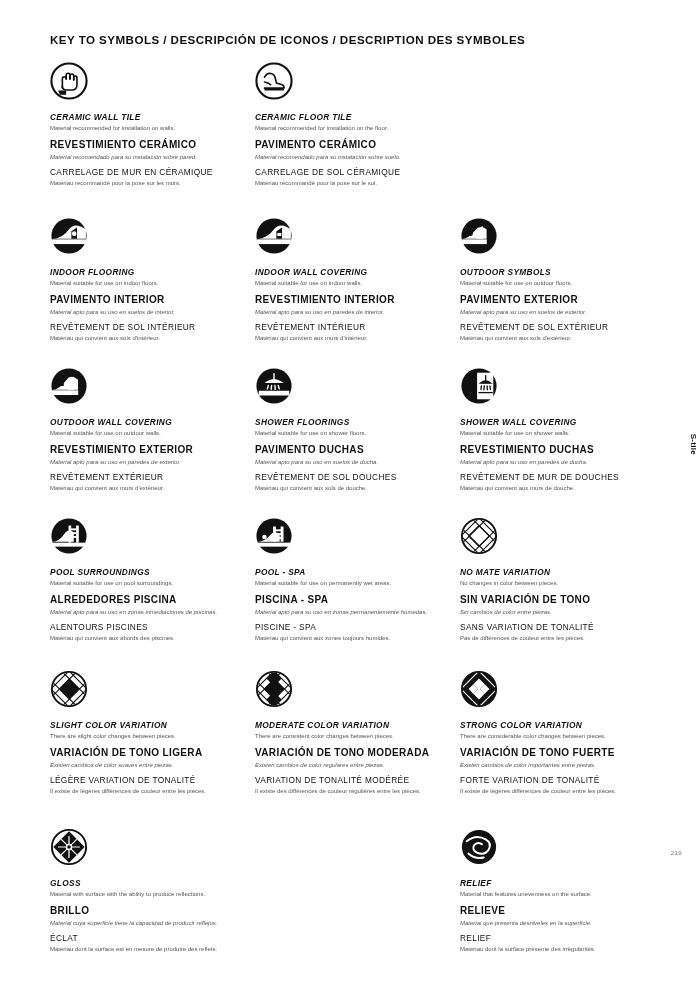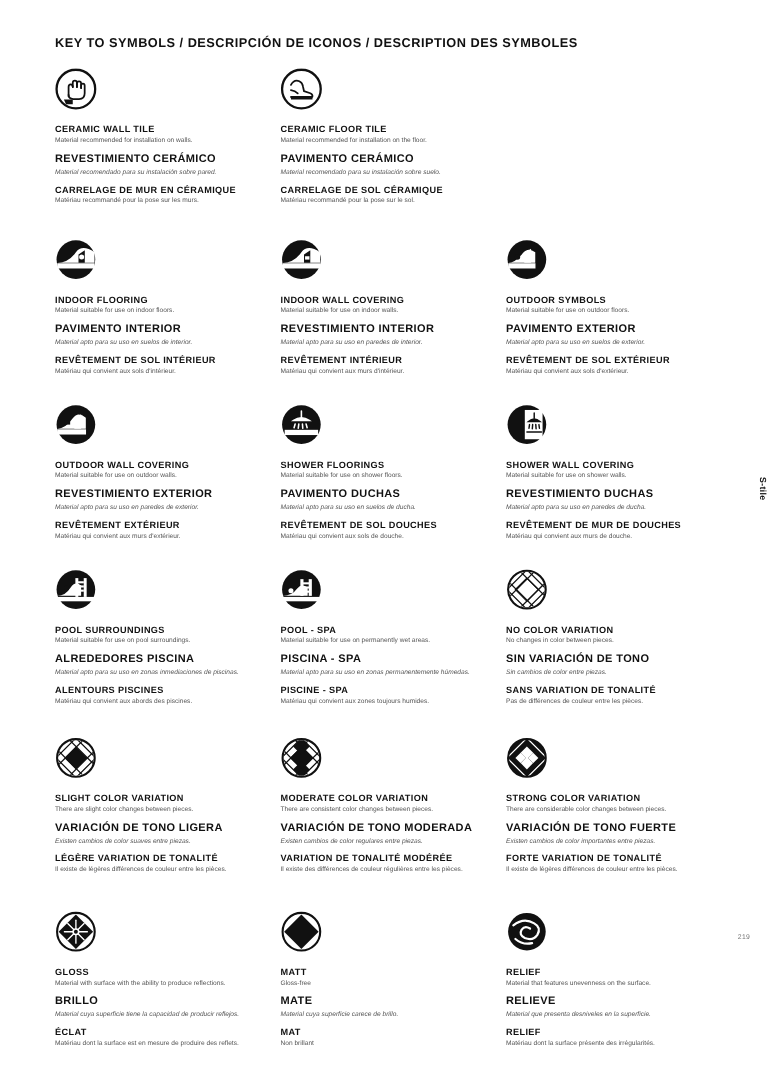--- a/index.html
+++ b/index.html
@@ -39,25 +39,25 @@
   .cell.empty { visibility:hidden; }
 
   .sym {
     width:38px; height:38px;
     border-radius:50%;
     position:relative;
     margin-bottom:12px;
   }
   .sym svg { display:block; width:38px; height:38px; }
 
-  .t-en   { font-size:8.3px; font-weight:bold; letter-spacing:0.35px; color:#111; line-height:1.25; margin-top:1px; }
+  .t-en   { font-size:8.3px; font-weight:bold; letter-spacing:0.35px; color:#111; line-height:1.25; margin-top:1px;font-style:italic; }
   .d-en   { font-size:6.0px; color:#555; line-height:1.3; margin-top:2.5px; margin-bottom:6px; }
   .t-es   { font-size:10px; font-weight:bold; letter-spacing:0.35px; color:#111; line-height:1.25; }
   .d-es   { font-size:6.0px; color:#555; font-style:italic; line-height:1.3; margin-top:2.5px; margin-bottom:6px; }
-  .t-fr   { font-size:8.3px; font-weight:bold; letter-spacing:0.35px; color:#111; line-height:1.25; }
+  .t-fr   { font-size:8.3px; font-weight:normal; letter-spacing:0.35px; color:#111; line-height:1.25; }
   .d-fr   { font-size:6.0px; color:#555; line-height:1.3; margin-top:2.5px; }
 
   .side-tab {
     position:absolute;
     right:2px; top:455px;
     font-size:8px;
     font-weight:bold;
     color:#111;
     letter-spacing:0.3px;
     transform:rotate(90deg);
@@ -303,21 +303,21 @@
             <g clip-path="url(#cvClip0)" stroke="#111" stroke-width="1.2" fill="none">
               <path d="M20 1 L39 20 L20 39 L1 20 Z"></path>
               <path d="M20 9 L31 20 L20 31 L9 20 Z"></path>
               <path d="M8 -3 L42 31"></path>
                 <path d="M-2 8 L31 41"></path>
               <path d="M8 43 L42 9"></path>
                 <path d="M-2 32 L31 -1"></path>
             </g>
           </svg>
         </div>
-        <div class="t-en">NO COLOR VARIATION</div>
+        <div class="t-en">NO MATE VARIATION</div>
         <div class="d-en">No changes in color between pieces.</div>
         <div class="t-es">SIN VARIACIÓN DE TONO</div>
         <div class="d-es">Sin cambios de color entre piezas.</div>
         <div class="t-fr">SANS VARIATION DE TONALITÉ</div>
         <div class="d-fr">Pas de différences de couleur entre les pièces.</div>
       </div>
     </div>
 
     <div class="row row-5">
       <div class="cell">
@@ -421,34 +421,20 @@
           </svg>
         </div>
         <div class="t-en">GLOSS</div>
         <div class="d-en">Material with surface with the ability to produce reflections.</div>
         <div class="t-es">BRILLO</div>
         <div class="d-es">Material cuya superficie tiene la capacidad de producir reflejos.</div>
         <div class="t-fr">ÉCLAT</div>
         <div class="d-fr">Matériau dont la surface est en mesure de produire des reflets.</div>
       </div>
 
-      <div class="cell">
-        <div class="sym">
-          <svg viewBox="0 0 40 40">
-            <circle cx="20" cy="20" r="18" fill="#fff" stroke="#111" stroke-width="2"></circle>
-            <path d="M20 3.5 L36.5 20 L20 36.5 L3.5 20 Z" fill="#111"></path>
-          </svg>
-        </div>
-        <div class="t-en">MATT</div>
-        <div class="d-en">Gloss-free</div>
-        <div class="t-es">MATE</div>
-        <div class="d-es">Material cuya superficie carece de brillo.</div>
-        <div class="t-fr">MAT</div>
-        <div class="d-fr">Non brillant</div>
-      </div>
 
       <div class="cell">
         <div class="sym">
           <svg viewBox="0 0 40 40">
             <circle cx="20" cy="20" r="18" fill="#111"></circle>
             <g fill="none" stroke="#fff" stroke-width="2.1" stroke-linecap="round">
               <path d="M7 14 Q17 6 27 12 Q34 16 30 23 Q26 29 18 26 Q12 23 15 18 Q18 14 23 17"></path>
               <path d="M9 27 Q16 33 25 31"></path>
             </g>
           </svg>

